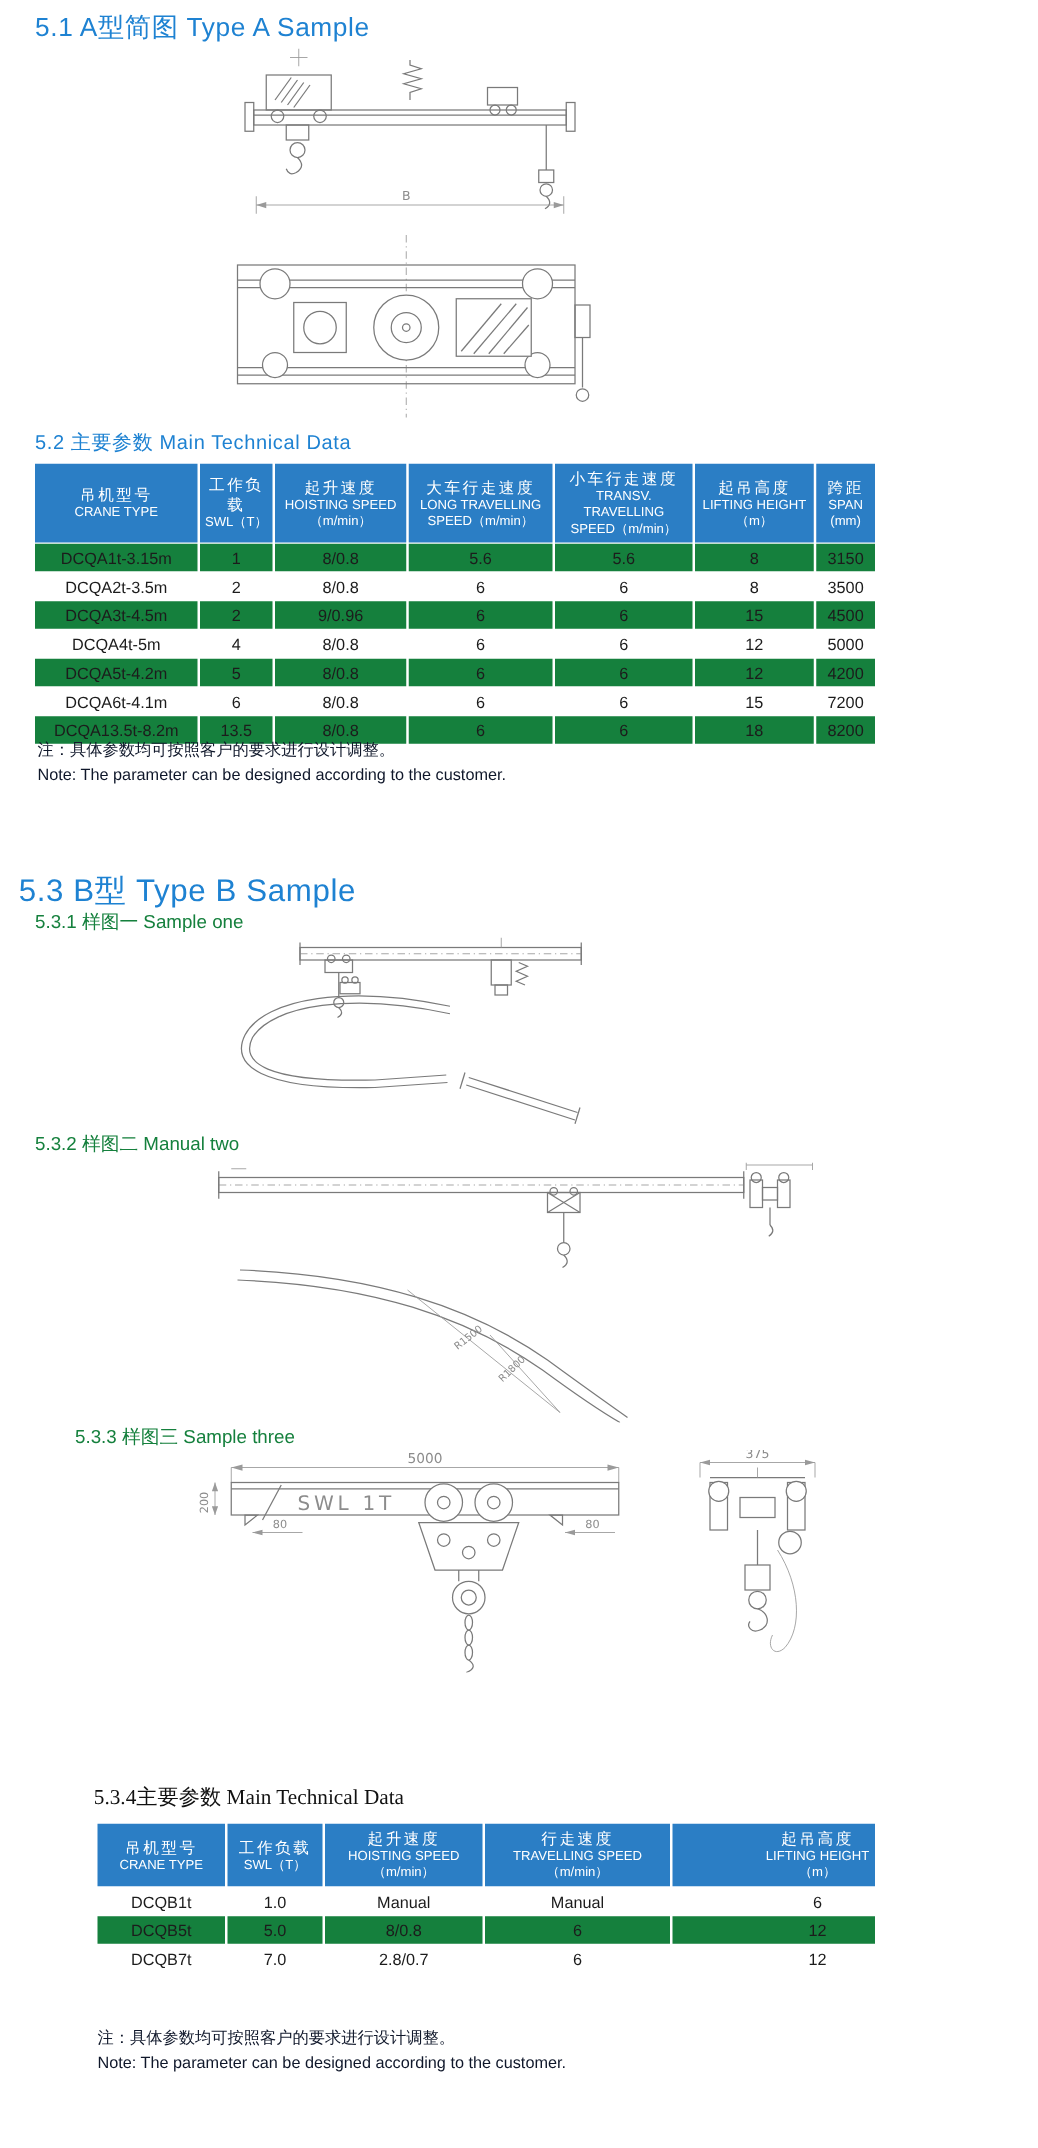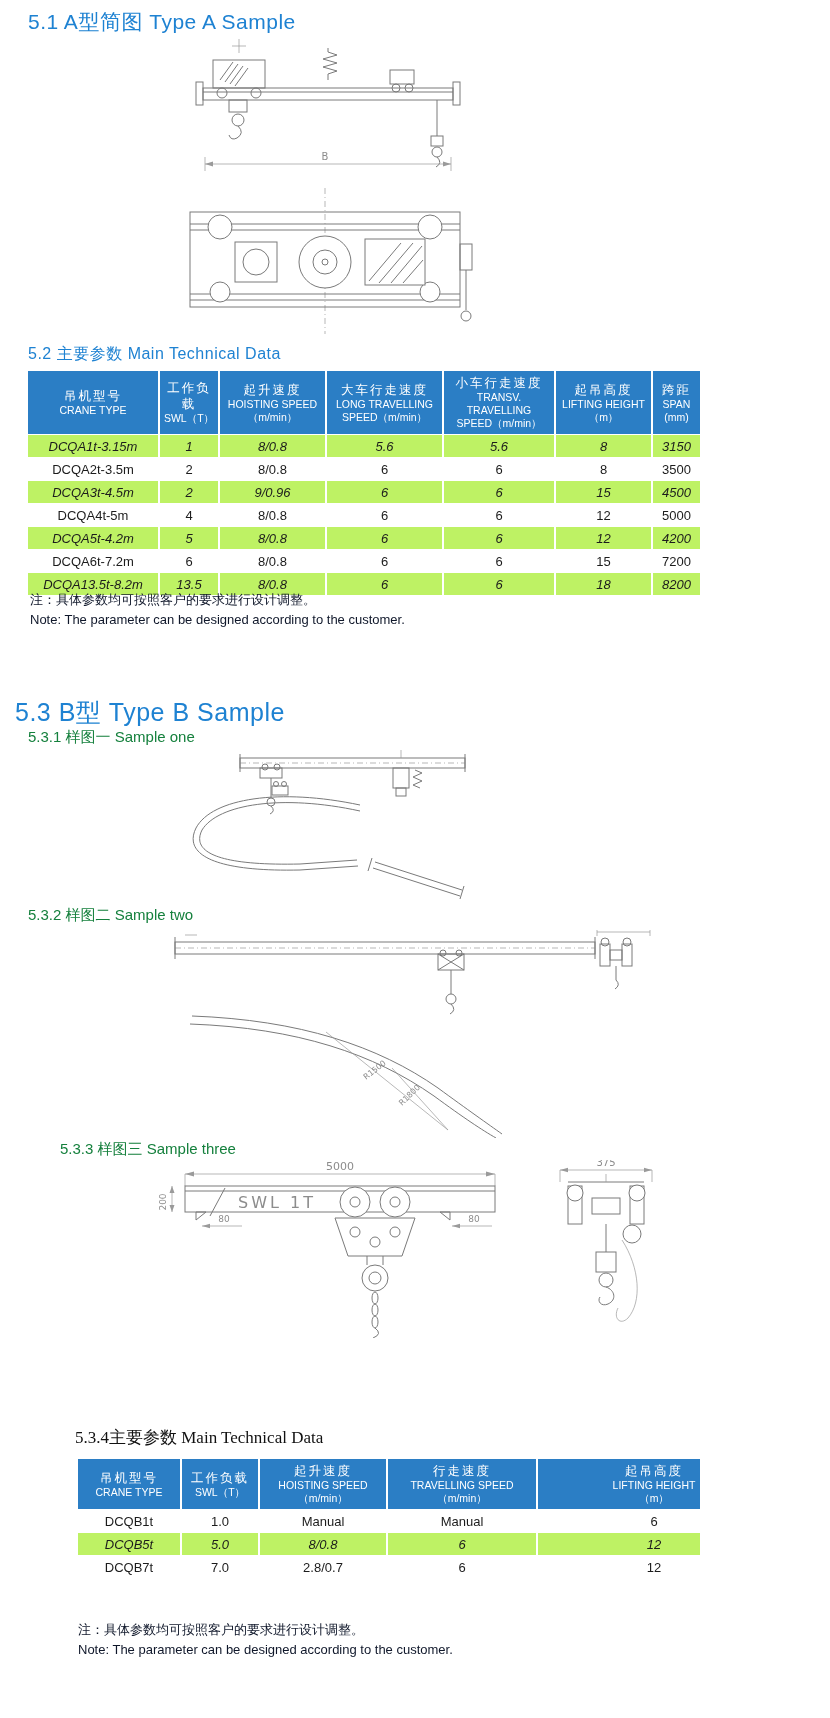--- a/index.html
+++ b/index.html
@@ -18,21 +18,21 @@
   .t-533 { left:28px; top:1140px;margin-left:32px; }
   .t-534 { position:absolute; left:75px; top:1426px; font-family:"Liberation Serif", serif; font-size:17px; color:#111; white-space:nowrap; }
 
   table.data { position:absolute; border-collapse:separate; border-spacing:2px 1px; table-layout:fixed; }
   #table-a { left:26px; top:370px; width:664px; }
   #table-b { left:76px; top:1458px; width:684px; }
   table.data th { background:#2b7ec5; color:#fff; font-weight:400; padding:4px 1px; vertical-align:middle; }
   table.data th .zh { font-size:12.5px; letter-spacing:2px; line-height:16px; }
   table.data th .en { font-size:10.5px; letter-spacing:0; line-height:13px; }
   table.data td { text-align:center; font-size:13px; color:#1c1c1c; height:22px; padding:1px 2px; background:#fff; }
-  table.data tr.shaded td { background:#bef264;font-style:italic; }
+  table.data tr.shaded td { background:#15803d; }
 
   .note { position:absolute; font-size:13px; color:#0f172a; line-height:20px; }
   .note-a { left:30px; top:590px; }
   .note-b { left:78px; top:1620px; }
 
   svg.draw-box { position:absolute; }
   .ln   { stroke:#7a7a7a; stroke-width:1; fill:none; }
   .lnf  { stroke:#7a7a7a; stroke-width:1; fill:#fff; }
   .thin { stroke:#9a9a9a; stroke-width:.7; fill:none; }
   .dash { stroke:#9a9a9a; stroke-width:.7; fill:none; stroke-dasharray:6 3 1 3; }
@@ -213,21 +213,21 @@
         <tr class="shaded">
           <td>DCQA5t-4.2m</td>
           <td>5</td>
           <td>8/0.8</td>
           <td>6</td>
           <td>6</td>
           <td>12</td>
           <td>4200</td>
         </tr>
         <tr>
-          <td>DCQA6t-7.2m</td>
+          <td>DCQA6t-4.1m</td>
           <td>6</td>
           <td>8/0.8</td>
           <td>6</td>
           <td>6</td>
           <td>15</td>
           <td>7200</td>
         </tr>
         <tr class="shaded">
           <td>DCQA13.5t-8.2m</td>
           <td>13.5</td>
@@ -277,21 +277,21 @@
       <circle class="ln" cx="134" cy="34" r="2.5"></circle>
     </g>
     <g>
       <line class="ln" x1="225" y1="112" x2="312" y2="140"></line>
       <line class="ln" x1="223" y1="118" x2="310" y2="146"></line>
       <line class="ln" x1="222" y1="108" x2="218" y2="121"></line>
       <line class="ln" x1="314" y1="136" x2="310" y2="149"></line>
     </g>
   </svg>
 
-  <div class="sub-title t-532">5.3.2 样图二 Sample two</div>
+  <div class="sub-title t-532">5.3.2 样图二 Manual two</div>
 
   <svg class="draw-box" style="left:150px; top:930px;" width="520" height="208" viewBox="0 0 520 208">
     <g>
       <rect class="ln" x="25" y="12" width="420" height="12"></rect>
       <line class="dash" x1="25" y1="18" x2="445" y2="18"></line>
       <line class="ln" x1="25" y1="7" x2="25" y2="29"></line>
       <line class="ln" x1="445" y1="7" x2="445" y2="29"></line>
       <line class="thin" x1="35" y1="5" x2="47" y2="5"></line>
     </g>
     <g>

